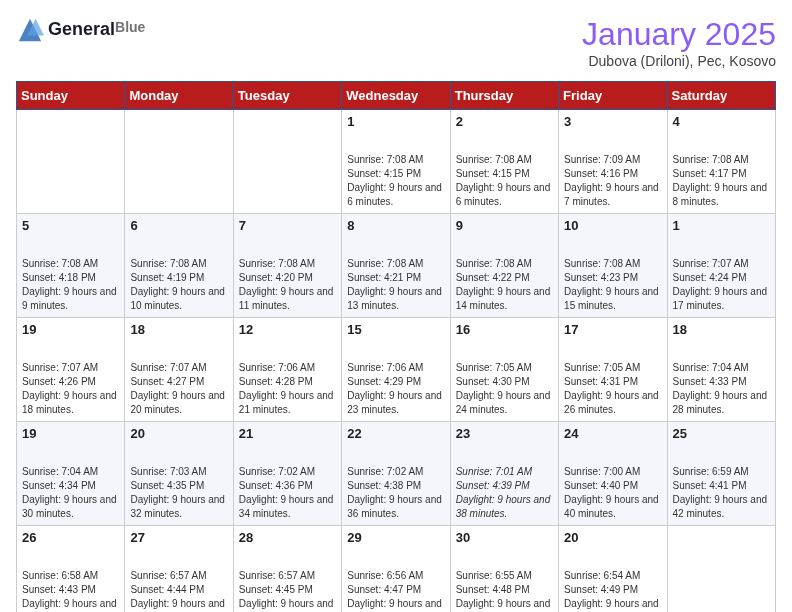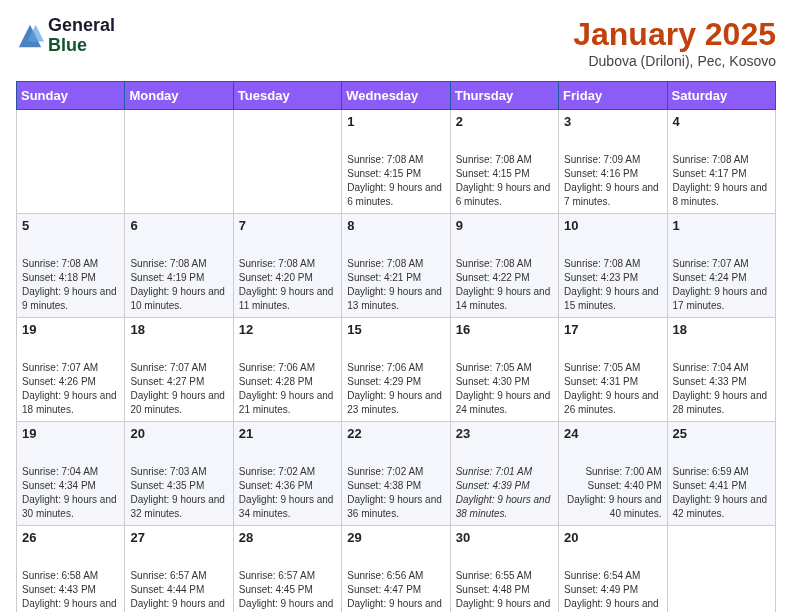--- a/index.html
+++ b/index.html
@@ -15,58 +15,58 @@
       justify-content: space-between;
       align-items: flex-start;
       margin-bottom: 12px;
     }
     .logo {
       display: flex;
       align-items: center;
     }
     .logo-text {
       display: flex;
-      flex-direction: column;
+      flex-direction: row;
       line-height: 1.1;
     }
     .logo-general {
       font-size: 18px;
       font-weight: bold;
       color: #1a1a2e;
     }
     .logo-blue {
-      font-size: 18px;
+      font-size: 14px;
       font-weight: bold;
-      color: #14532d;
+      color: #737373;
     }
     .logo-icon {
       width: 28px;
       height: 28px;
       margin-right: 4px;
     }
     .title-block {
       text-align: right;
     }
     .month-title {
       font-size: 32px;
-      font-weight: bold;
-      color: #c2410c;
+      font-weight: normal;
+      color: #8b5cf6;
     }
     .location {
       font-size: 14px;
       color: #444;
       text-align: right;
     }
     .calendar {
       width: 100%;
       border-collapse: collapse;
       border: 1px solid #ccc;
     }
     .calendar th {
-      background-color: #8b5cf6;
+      background-color: #b91c1c;
       color: #fff;
       font-size: 13px;
       font-weight: bold;
       padding: 6px 4px;
       text-align: left;
       border: 1px solid #1e5a9e;
     }
     .calendar td {
       vertical-align: top;
       width: calc(100% / 7);
@@ -275,21 +275,21 @@
 Daylight: 9 hours and 36 minutes.</div>
         </td>
         <td>
           <div class="day-number">23</div>
           <div class="day-info" style="white-space: pre-line; font-style: italic;">Sunrise: 7:01 AM
 Sunset: 4:39 PM
 Daylight: 9 hours and 38 minutes.</div>
         </td>
         <td>
           <div class="day-number">24</div>
-          <div class="day-info" style="white-space: pre-line; text-align: right;">Sunrise: 7:00 AM
+          <div class="day-info" style="white-space: pre-line;">Sunrise: 7:00 AM
 Sunset: 4:40 PM
 Daylight: 9 hours and 40 minutes.</div>
         </td>
         <td>
           <div class="day-number">25</div>
           <div class="day-info" style="white-space: pre-line;">Sunrise: 6:59 AM
 Sunset: 4:41 PM
 Daylight: 9 hours and 42 minutes.</div>
         </td>
       </tr>

